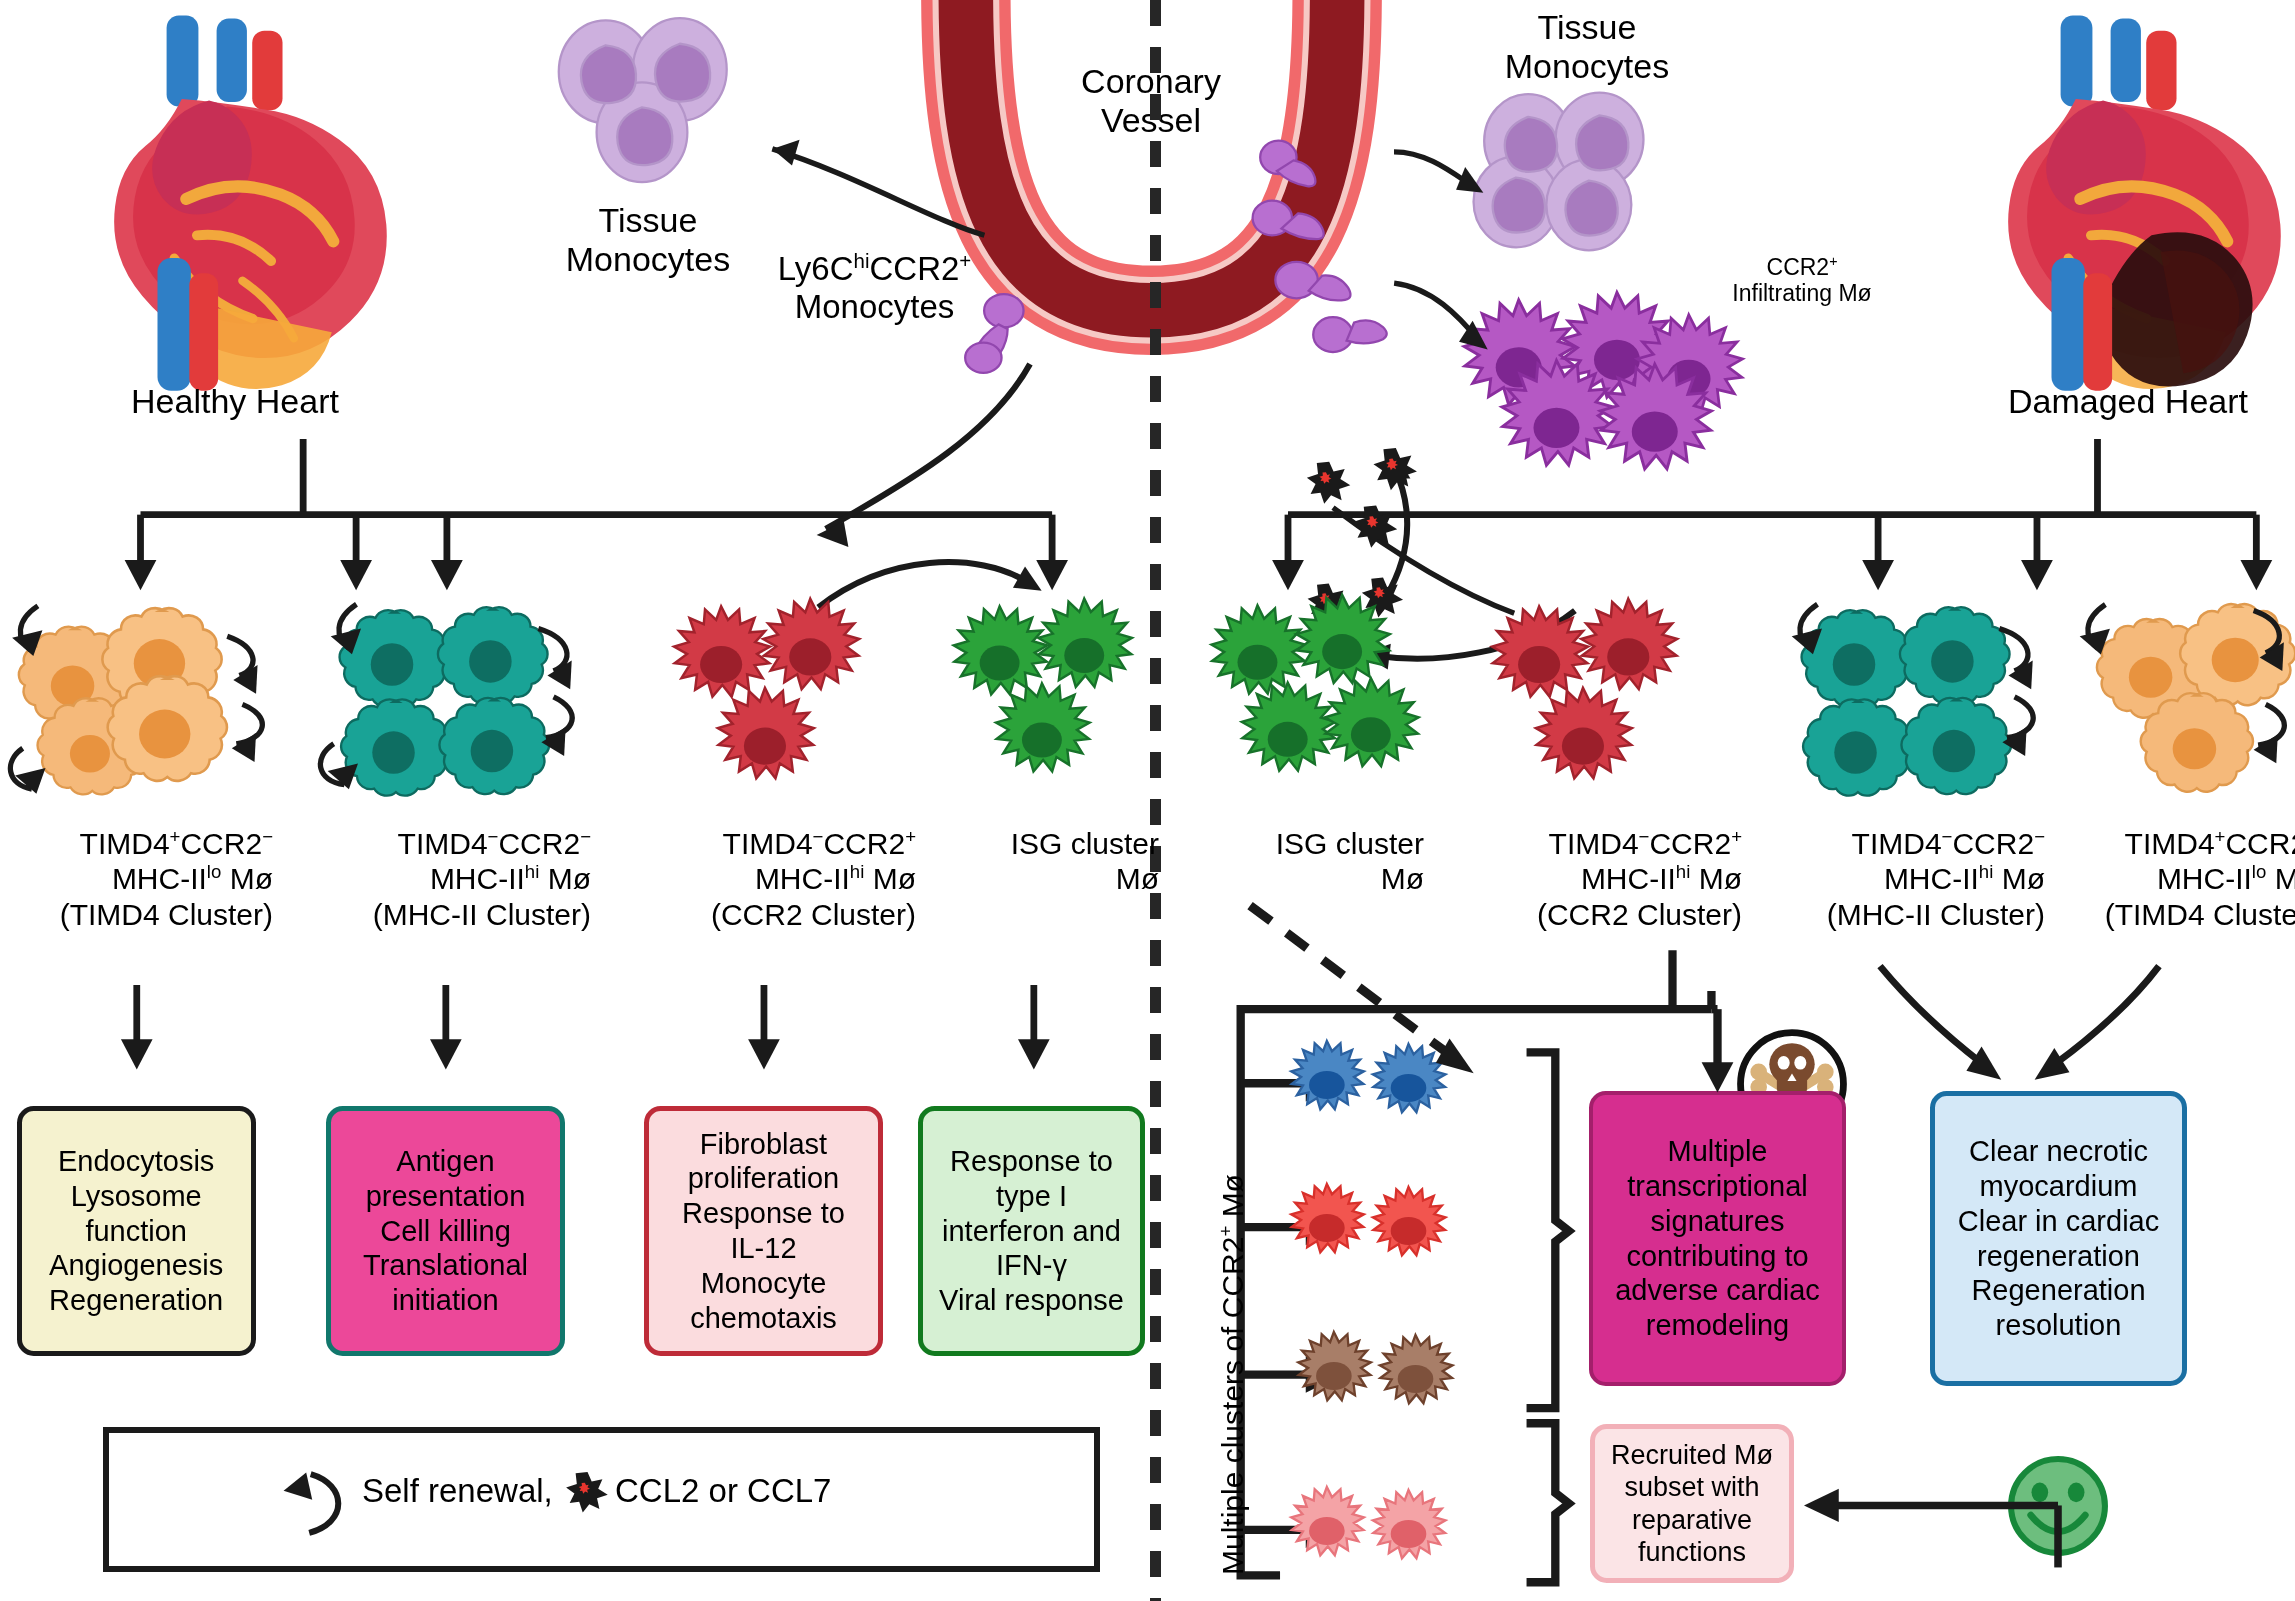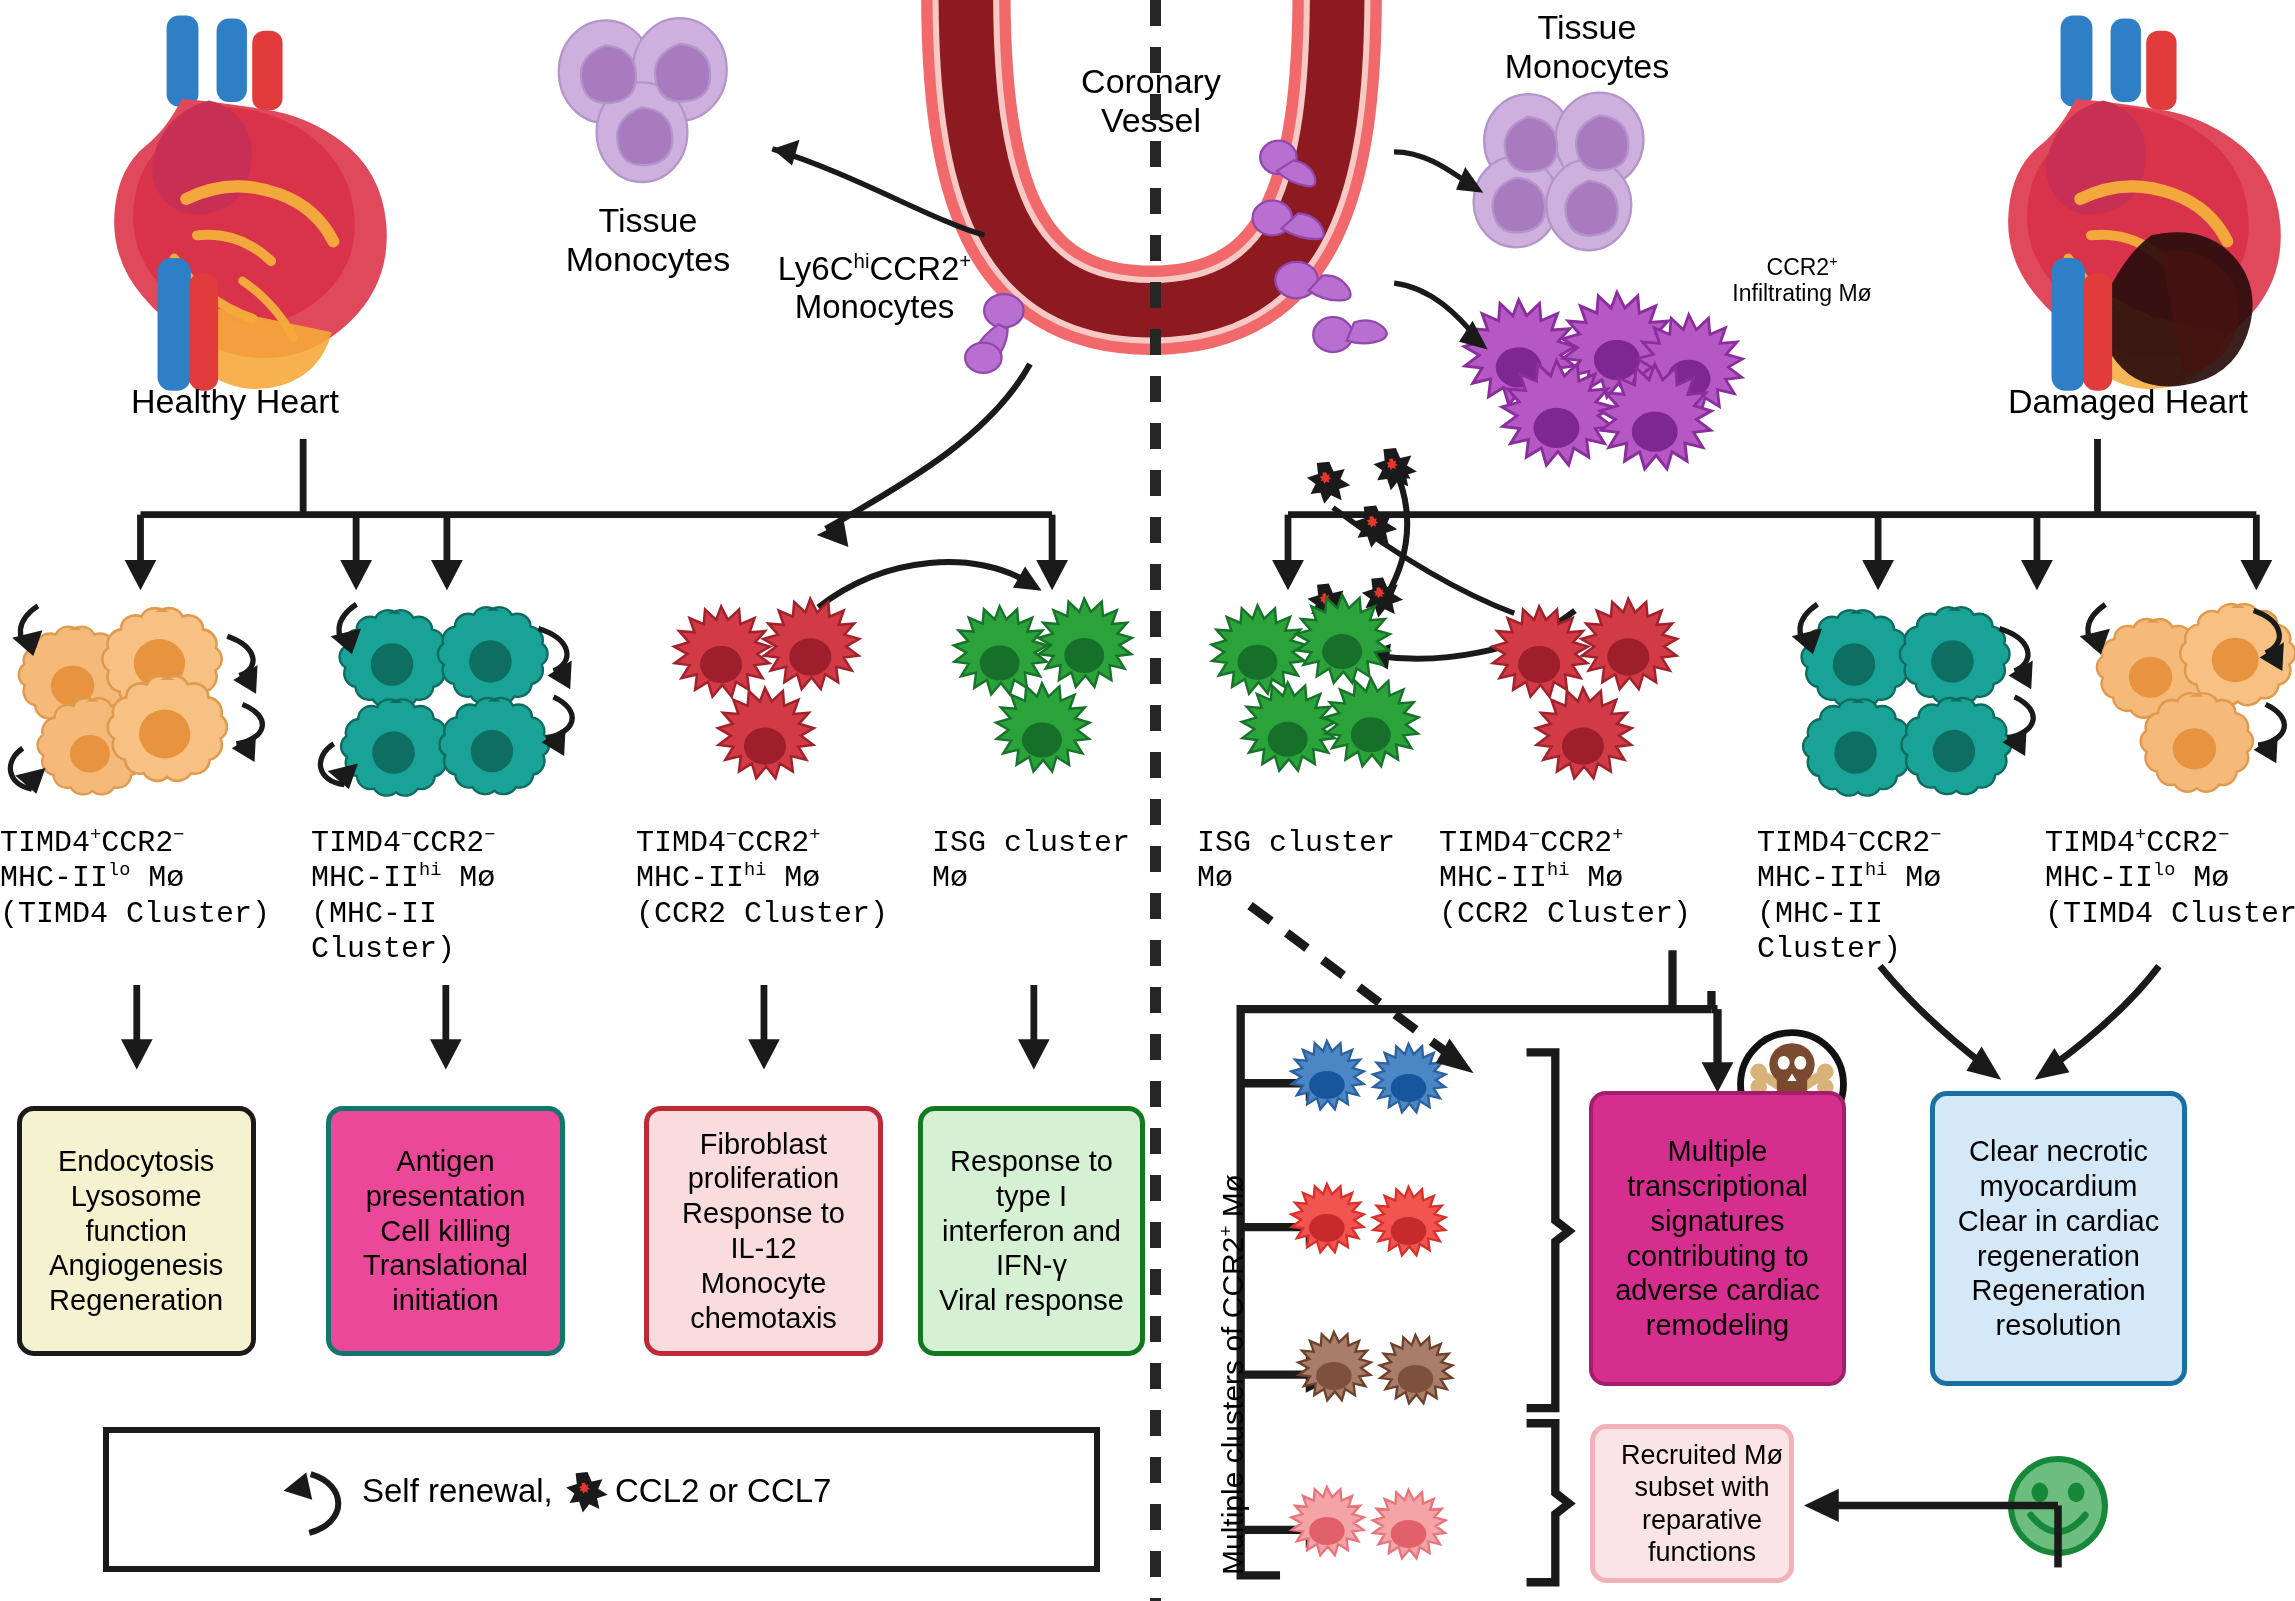--- a/index.html
+++ b/index.html
@@ -2,21 +2,21 @@
 <html style="font-size:12px"><head>
 <meta charset="utf-8">
 <style>
   html,body{margin:0;padding:0;background:#fff;}
   body{width:2295px;height:1602px;position:relative;overflow:hidden;
        font-family:"Liberation Sans","DejaVu Sans",sans-serif;color:#000;}
   .abs{position:absolute;}
   .ctr{text-align:center;}
   .lbl-big{font-size:34px;line-height:1.15;}
   sup{font-size:0.62em;vertical-align:super;line-height:0;}
-  .clusterlabel{font-size:30px;line-height:1.18;text-align:left;font-family:Liberation Mono, monospace;}
+  .clusterlabel{font-size:30px;line-height:1.18;text-align:right;}
   .boxtext{font-size:29px;line-height:1.2;text-align:center;}
   .fnbox{border-radius:16.7px;box-sizing:border-box;display:flex;align-items:center;
          justify-content:center;padding:7.6px 6px;}
   svg{display:block;overflow:visible;}
   .vrot{transform:rotate(-90deg);transform-origin:left top;white-space:nowrap;}
 </style>
 </head>
 <body>
 
 <svg width="0" height="0" style="position:absolute" aria-hidden="true">
@@ -672,21 +672,21 @@
 </div>
 
 <div class="abs fnbox" style="left:1930px;top:1091px;width:257px;height:295px;background:#D4E8F7;border:5.3px solid #1A6FA3;">
   <div class="boxtext">
     <span>Clear necrotic</span><br><span>myocardium</span><br>
     <span>Clear in cardiac</span><br><span>regeneration</span><br>
     <span>Regeneration</span><br><span>resolution</span>
   </div>
 </div>
 
-<div class="abs fnbox" style="left:1590px;top:1424px;width:204px;height:159px;background:#FBE4E6;border:5.3px solid #F2B0B8;justify-content:flex-end;">
+<div class="abs fnbox" style="left:1590px;top:1424px;width:204px;height:159px;background:#FBE4E6;border:5.3px solid #F2B0B8;">
   <div class="boxtext" style="font-size:27px;">
     <span>Recruited Mø</span><br><span>subset with</span><br>
     <span>reparative</span><br><span>functions</span>
   </div>
 </div>
 
 <svg class="abs" style="left:1242px;top:901px;" width="409" height="204" viewBox="0 0 540 270">
   <path d="M10 6 C110 80 200 150 278 206" stroke="#1A1A1A" stroke-width="12" fill="none" stroke-dasharray="34 26" stroke-linecap="butt"></path>
   <polygon points="306,228 256,214 274,182" fill="#1A1A1A"></polygon>
 </svg>

